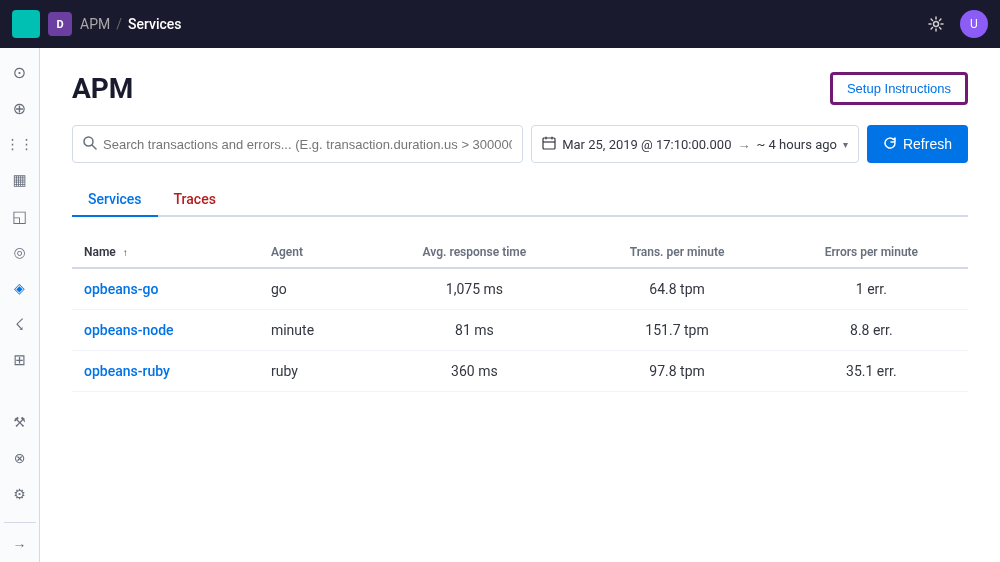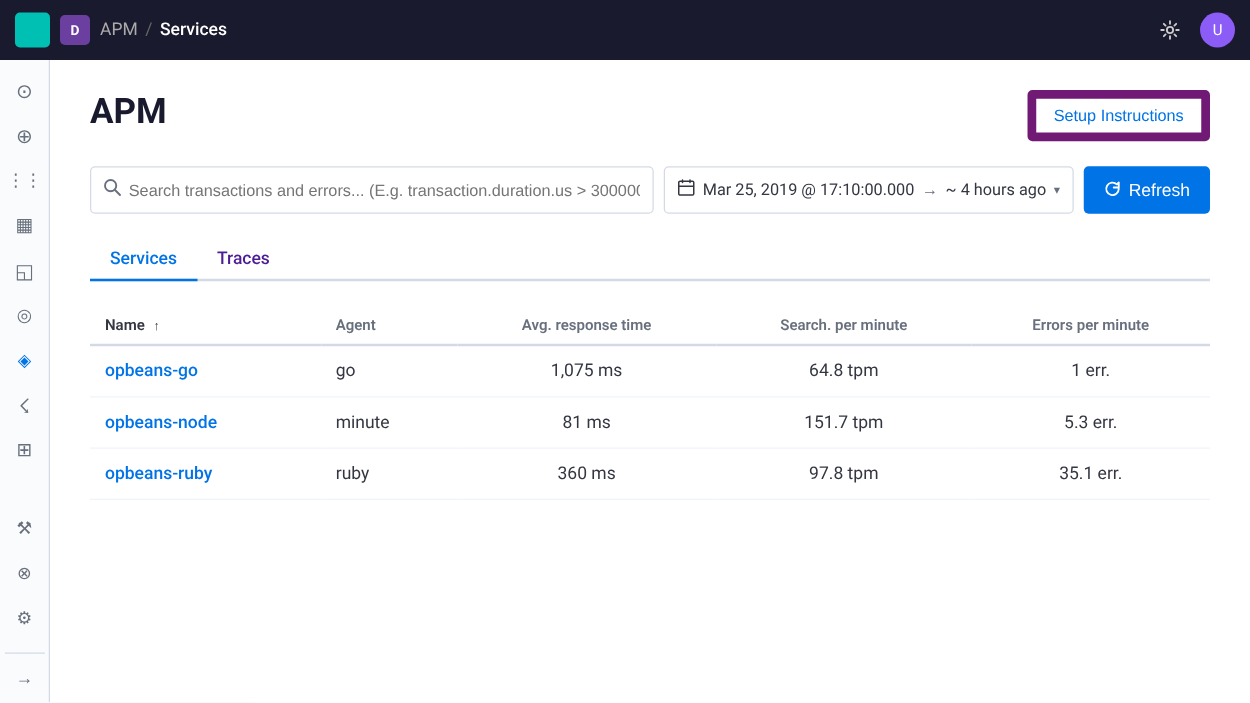--- a/index.html
+++ b/index.html
@@ -28,36 +28,36 @@
     .sidebar-spacer { flex: 1; }
     .sidebar-bottom { display: flex; flex-direction: column; align-items: center; gap: 4px; }
     .sidebar-expand { width: 32px; height: 32px; display: flex; align-items: center; justify-content: center; cursor: pointer; color: #69707d; border-top: 1px solid #d3dae6; margin-top: 8px; padding-top: 8px; }
 
     
     .main { flex: 1; overflow: auto; padding: 24px 32px; background: #fff; }
 
     
     .page-header { display: flex; align-items: flex-start; justify-content: space-between; margin-bottom: 20px; }
     .page-title { font-size: 28px; font-weight: 700; color: #1a1a2e; }
-    .setup-btn { border: 7px solid #701a75; color: #0073e6; background: white; padding: 6px 14px; border-radius: 4px; cursor: pointer; font-size: 13px; font-weight: 500; }
+    .setup-btn { border: 3px solid #701a75; color: #0073e6; background: white; padding: 6px 14px; border-radius: 4px; cursor: pointer; font-size: 13px; font-weight: 500; }
 
     
     .search-row { display: flex; align-items: center; gap: 8px; margin-bottom: 20px; }
     .search-box { flex: 1; display: flex; align-items: center; border: 1px solid #d3dae6; border-radius: 4px; padding: 0 10px; height: 38px; background: white; }
     .search-box input { border: none; outline: none; width: 100%; font-size: 13px; color: #69707d; background: transparent; }
     .search-icon { color: #69707d; margin-right: 6px; }
     .date-picker { display: flex; align-items: center; border: 1px solid #d3dae6; border-radius: 4px; padding: 0 10px; height: 38px; background: white; gap: 6px; cursor: pointer; font-size: 13px; color: #343741; white-space: nowrap; }
     .date-picker .cal-icon { color: #343741; }
     .date-picker .chevron { color: #69707d; font-size: 10px; }
     .date-picker .arrow { color: #69707d; }
     .refresh-btn { display: flex; align-items: center; gap: 6px; background: #0073e6; color: white; border: none; border-radius: 4px; padding: 0 16px; height: 38px; cursor: pointer; font-size: 14px; font-weight: 500; }
 
     
     .tabs { display: flex; border-bottom: 2px solid #d3dae6; margin-bottom: 20px; }
-    .tab { padding: 8px 16px; cursor: pointer; font-size: 14px; font-weight: 500; color: #4c1d95; border-bottom: 2px solid transparent; margin-bottom: -2px; }
+    .tab { padding: 8px 16px; cursor: pointer; font-size: 14px; font-weight: 500; color: #b91c1c; border-bottom: 2px solid transparent; margin-bottom: -2px; }
     .tab.active { color: #0073e6; border-bottom-color: #0073e6; }
 
     
     .services-table { width: 100%; border-collapse: collapse; }
     .services-table th {
       text-align: left; padding: 8px 12px; font-size: 12px; font-weight: 600;
       color: #69707d; border-bottom: 2px solid #d3dae6; white-space: nowrap;
     }
     .services-table th.name-col { text-align: left; }
     .services-table th.sort-active { color: #343741; }
@@ -164,38 +164,38 @@
 
     <table class="services-table">
       <thead>
         <tr>
           <th class="name-col sort-active">
             <span>Name</span>
             <span class="sort-arrow">↑</span>
           </th>
           <th>Agent</th>
           <th class="num-col">Avg. response time</th>
-          <th class="num-col">Search. per minute</th>
+          <th class="num-col">Trans. per minute</th>
           <th class="num-col">Errors per minute</th>
         </tr>
       </thead>
       <tbody id="services-tbody">
       <tr>
       <td class="name-cell"><a href="#">opbeans-go</a></td>
       <td>go</td>
       <td class="num-cell">1,075 ms</td>
       <td class="num-cell">64.8 tpm</td>
       <td class="num-cell">1 err.</td>
     </tr>
           <tr>
       <td class="name-cell"><a href="#">opbeans-node</a></td>
       <td>minute</td>
       <td class="num-cell">81 ms</td>
       <td class="num-cell">151.7 tpm</td>
-      <td class="num-cell">5.3 err.</td>
+      <td class="num-cell">8.8 err.</td>
     </tr>
           <tr>
       <td class="name-cell"><a href="#">opbeans-ruby</a></td>
       <td>ruby</td>
       <td class="num-cell">360 ms</td>
       <td class="num-cell">97.8 tpm</td>
       <td class="num-cell">35.1 err.</td>
     </tr>
         </tbody>
     </table>

